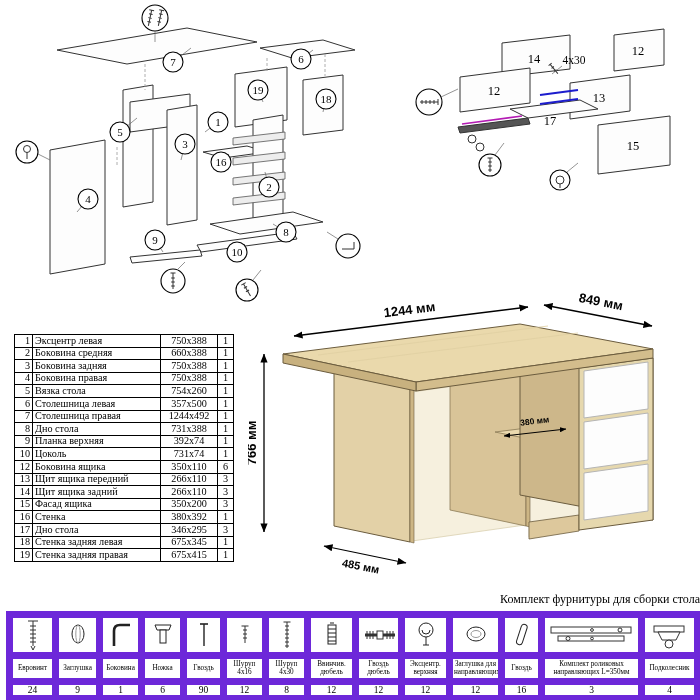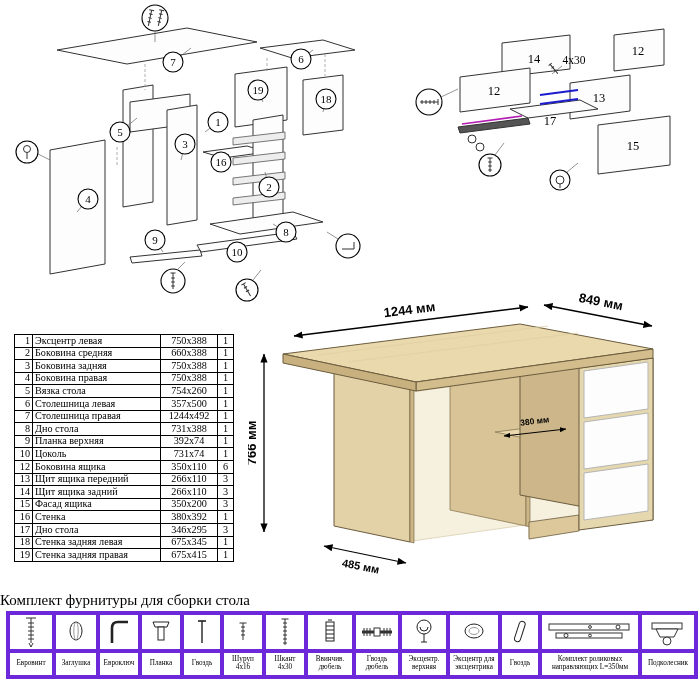--- a/index.html
+++ b/index.html
@@ -6,23 +6,23 @@
   html,body{width:700px;height:700px;background:#fff}
   body{font-family:"Liberation Serif",serif;color:#000;position:relative;overflow:hidden}
   .diag{position:absolute}
   table{border-collapse:collapse}
   .parts-table{position:absolute;left:14px;top:334px;font-size:10.2px;table-layout:fixed;width:219px}
   .parts-table td{border:1px solid #000;height:12.6px;padding:0 2px;line-height:1;white-space:nowrap;overflow:hidden}
   .parts-table .num{text-align:right}
   .parts-table .size{text-align:center}
   .parts-table .qty{text-align:center;padding:0 1px}
   .parts-table .center{text-align:center}
-  .hw-title{position:absolute;left:0;top:592px;width:700px;text-align:left;font-size:15px}
+  .hw-title{position:absolute;left:0;top:592px;width:700px;text-align:right;font-size:12px}
   .hw-table{position:absolute;left:6px;top:611px;font-size:7.2px;text-align:center;table-layout:fixed;width:688px}
-  .hw-table td{border:4px solid #6d28d9;padding:0 1px;vertical-align:middle;overflow:hidden}
+  .hw-table td{border:7px solid #6d28d9;padding:0 1px;vertical-align:middle;overflow:hidden}
   .hw-table .icon-cell{height:36px}
   .hw-table .name-cell{height:26px;line-height:1.05}
   .hw-table .qty-cell{height:15px;font-size:9.5px}
   .hw-table svg{display:inline-block;vertical-align:middle}
   svg{display:block}
   svg text{font-family:"Liberation Serif",serif}
   .co{font-size:11px;text-anchor:middle}
   .pn{font-size:12.5px;text-anchor:middle}
   .dim{font:bold 13px "Liberation Sans",sans-serif;text-anchor:middle}
   .dim-sm{font:bold 8.5px "Liberation Sans",sans-serif;text-anchor:middle}
@@ -547,29 +547,45 @@
               <g class="glyph">
                 <rect x="8" y="8" width="30" height="6" fill="#fff"></rect>
                 <polygon points="12,14 34,14 30,22 16,22" fill="#fff"></polygon>
                 <circle cx="23" cy="26" r="4" fill="#fff"></circle>
               </g>
             </svg></td>
     </tr>
     <tr>
       <td class="name-cell">Евровинт</td>
       <td class="name-cell">Заглушка</td>
-      <td class="name-cell">Евроключ</td>
-      <td class="name-cell">Планка</td>
+      <td class="name-cell">Боковина</td>
+      <td class="name-cell">Ножка</td>
       <td class="name-cell">Гвоздь</td>
       <td class="name-cell">Шуруп 4x16</td>
-      <td class="name-cell">Шкант 4x30</td>
+      <td class="name-cell">Шуруп 4x30</td>
       <td class="name-cell">Ввинчив. дюбель</td>
       <td class="name-cell">Гвоздь дюбель</td>
       <td class="name-cell">Эксцентр. верхняя</td>
-      <td class="name-cell">Эксцентр для эксцентрика</td>
+      <td class="name-cell">Заглушка для направляющих</td>
       <td class="name-cell">Гвоздь</td>
       <td class="name-cell">Комплект роликовых направляющих L=350мм</td>
       <td class="name-cell">Подколесник</td>
     </tr>
+    <tr>
+      <td class="qty-cell">24</td>
+      <td class="qty-cell">9</td>
+      <td class="qty-cell">1</td>
+      <td class="qty-cell">6</td>
+      <td class="qty-cell">90</td>
+      <td class="qty-cell">12</td>
+      <td class="qty-cell">8</td>
+      <td class="qty-cell">12</td>
+      <td class="qty-cell">12</td>
+      <td class="qty-cell">12</td>
+      <td class="qty-cell">12</td>
+      <td class="qty-cell">16</td>
+      <td class="qty-cell">3</td>
+      <td class="qty-cell">4</td>
+    </tr>
   </tbody>
     </table>
 
 </div>
 
 </body></html>

